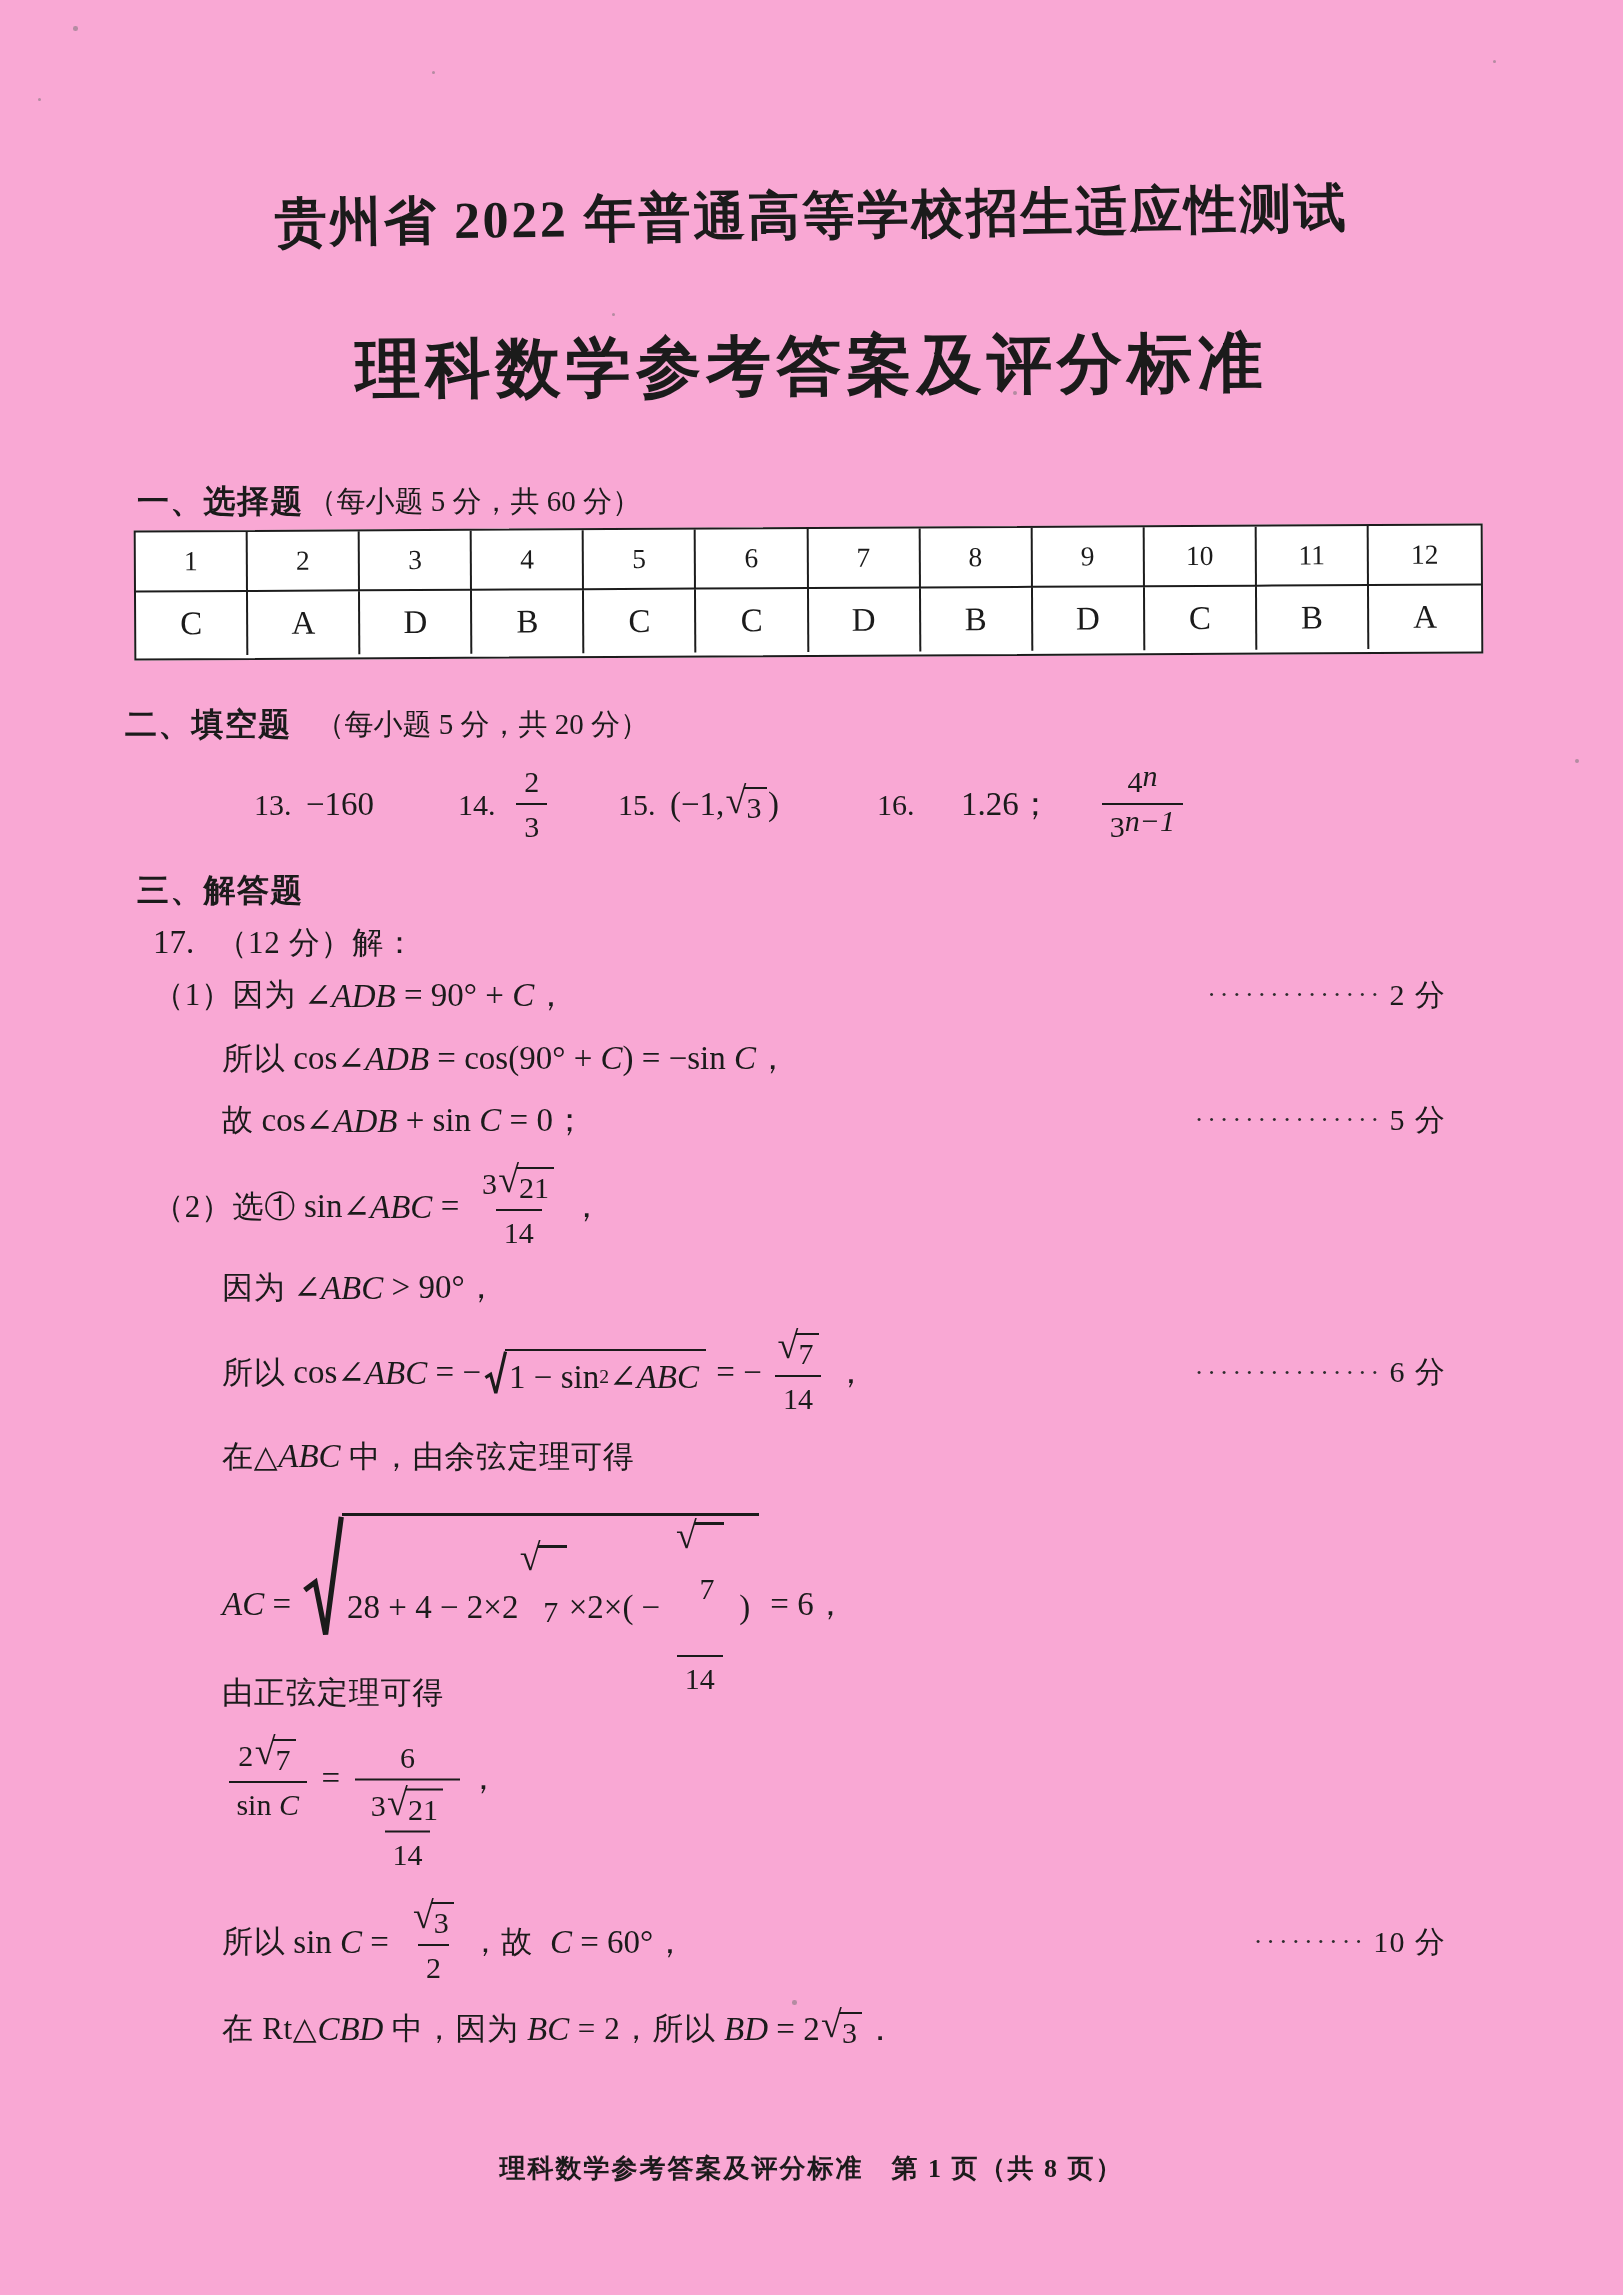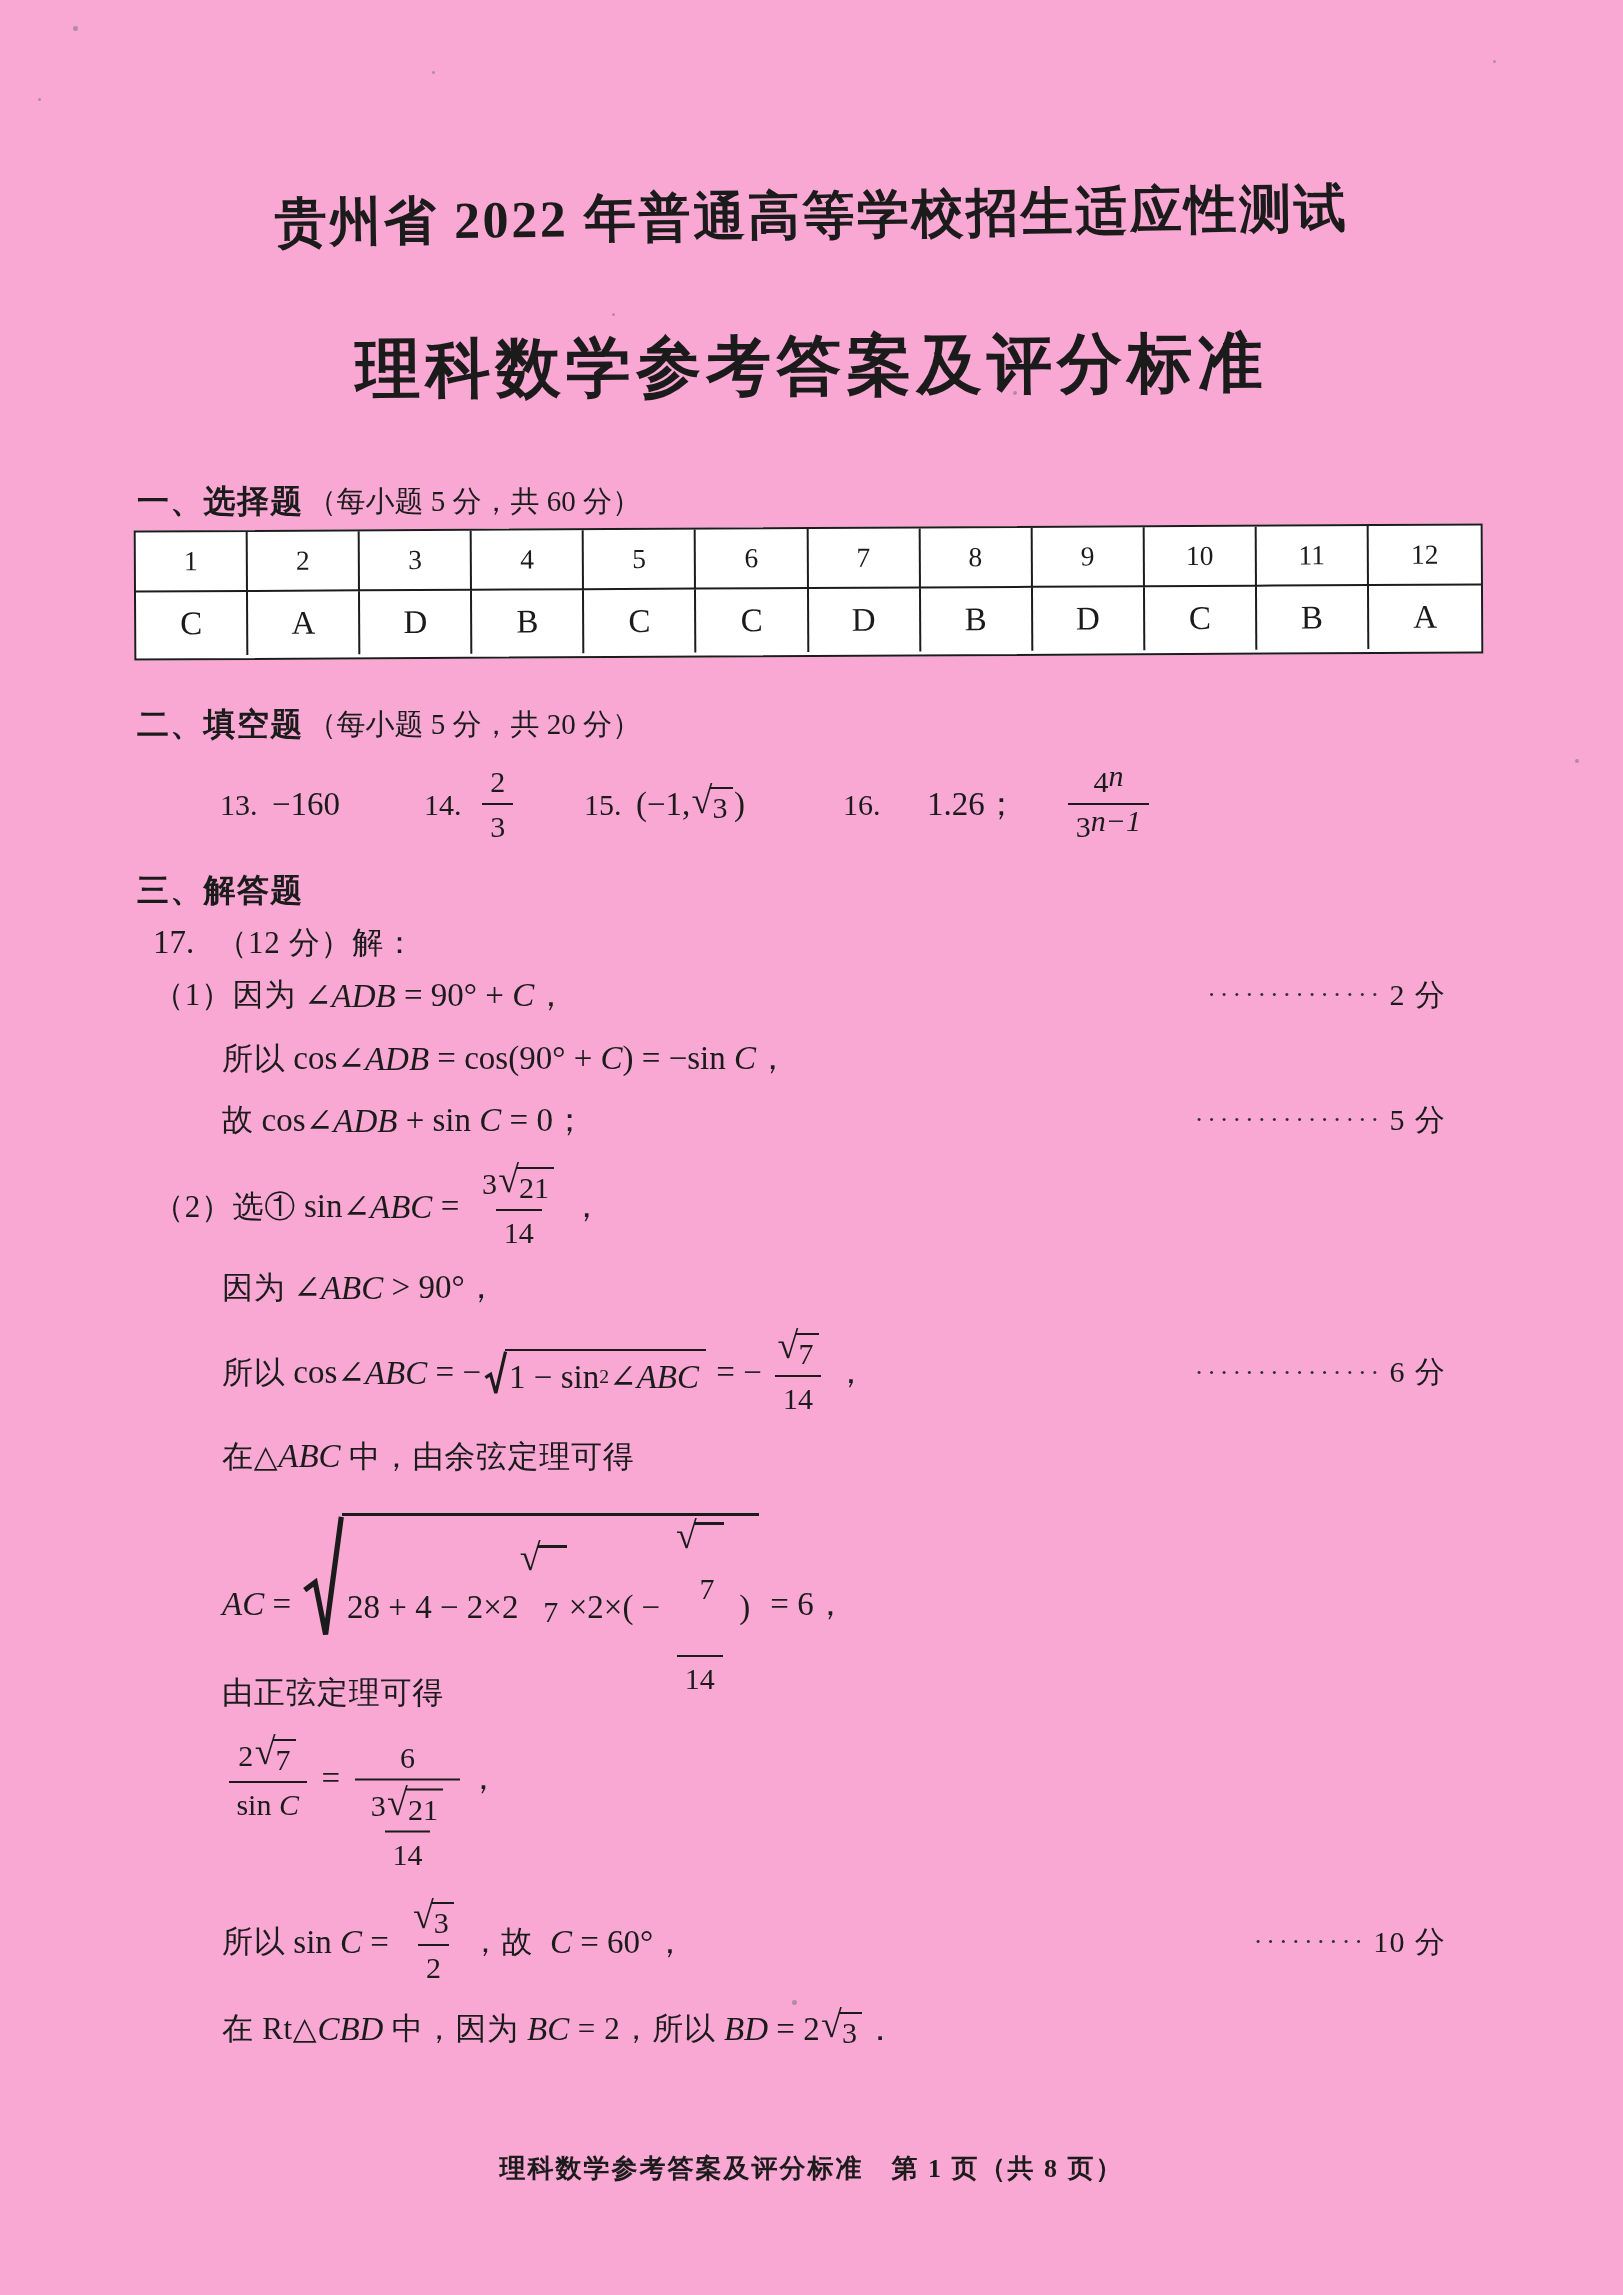--- a/index.html
+++ b/index.html
@@ -53,21 +53,21 @@
           font-size:30px;display:inline-flex;align-items:center;}
   
   .sqm,.sql{display:inline-flex;align-items:flex-start;margin:0 2.6px;}
   .sqm .svgsign,.sql .svgsign{display:inline-flex;margin-right:-2px;}
   .sqm .bd{border-top:2.6px solid #1b1b1b;padding:3.9px 6.5px 0 3.9px;display:inline-flex;align-items:flex-end;min-height:42px;}
   .sql .bd{border-top:3.3px solid #1b1b1b;padding:2.6px 9.2px 0 5.2px;display:inline-flex;align-items:center;min-height:123px;}
   .sup{font-size:19.6px;transform:translateY(-7.9px);display:inline-block;}
   .supn{font-size:18.3px;transform:translateY(-6.5px);display:inline-block;}
   
   .fi{position:absolute;top:0;height:100%;display:flex;align-items:center;white-space:pre;}
-  .fi .lab{font-size:30px;margin-right:14.4px;}
+  .fi .lab{font-size:30px;margin-right:14.4px;margin-left:34px;}
   
   .fracbig .den .frac{margin:0;}
   .shiftdown{transform:translateY(27.5px);}
   
   .footer{top:2151px;left:0;width:1623px;height:34px;justify-content:center;
           font-size:26px;font-weight:bold;letter-spacing:2px;}
   
   .speck{position:absolute;border-radius:50%;background:#6f6f6f;opacity:0.5;}
 </style>
 </head>
@@ -164,21 +164,21 @@
         <span>C</span>
       </div>
     <div class="cell arow">
         <span>B</span>
       </div>
     <div class="cell arow lastcol">
         <span>A</span>
       </div>
   </div>
 
-  <div class="line sec" style="top:704px;left:137px;height:41px;">
+  <div class="line sec" style="top:704px;left:125px;height:41px;gap:20px;">
     <span class="main">二、填空题</span>
     <span class="note">（每小题 5 分，共 20 分）</span>
   </div>
 
   <div class="abs" style="top:751px;left:0;width:1623px;height:107px;">
     <div class="fi" style="left:220px;">
       <span class="lab rm">13.</span>
       <span class="rm">−160</span>
     </div>
     <div class="fi" style="left:424px;">

